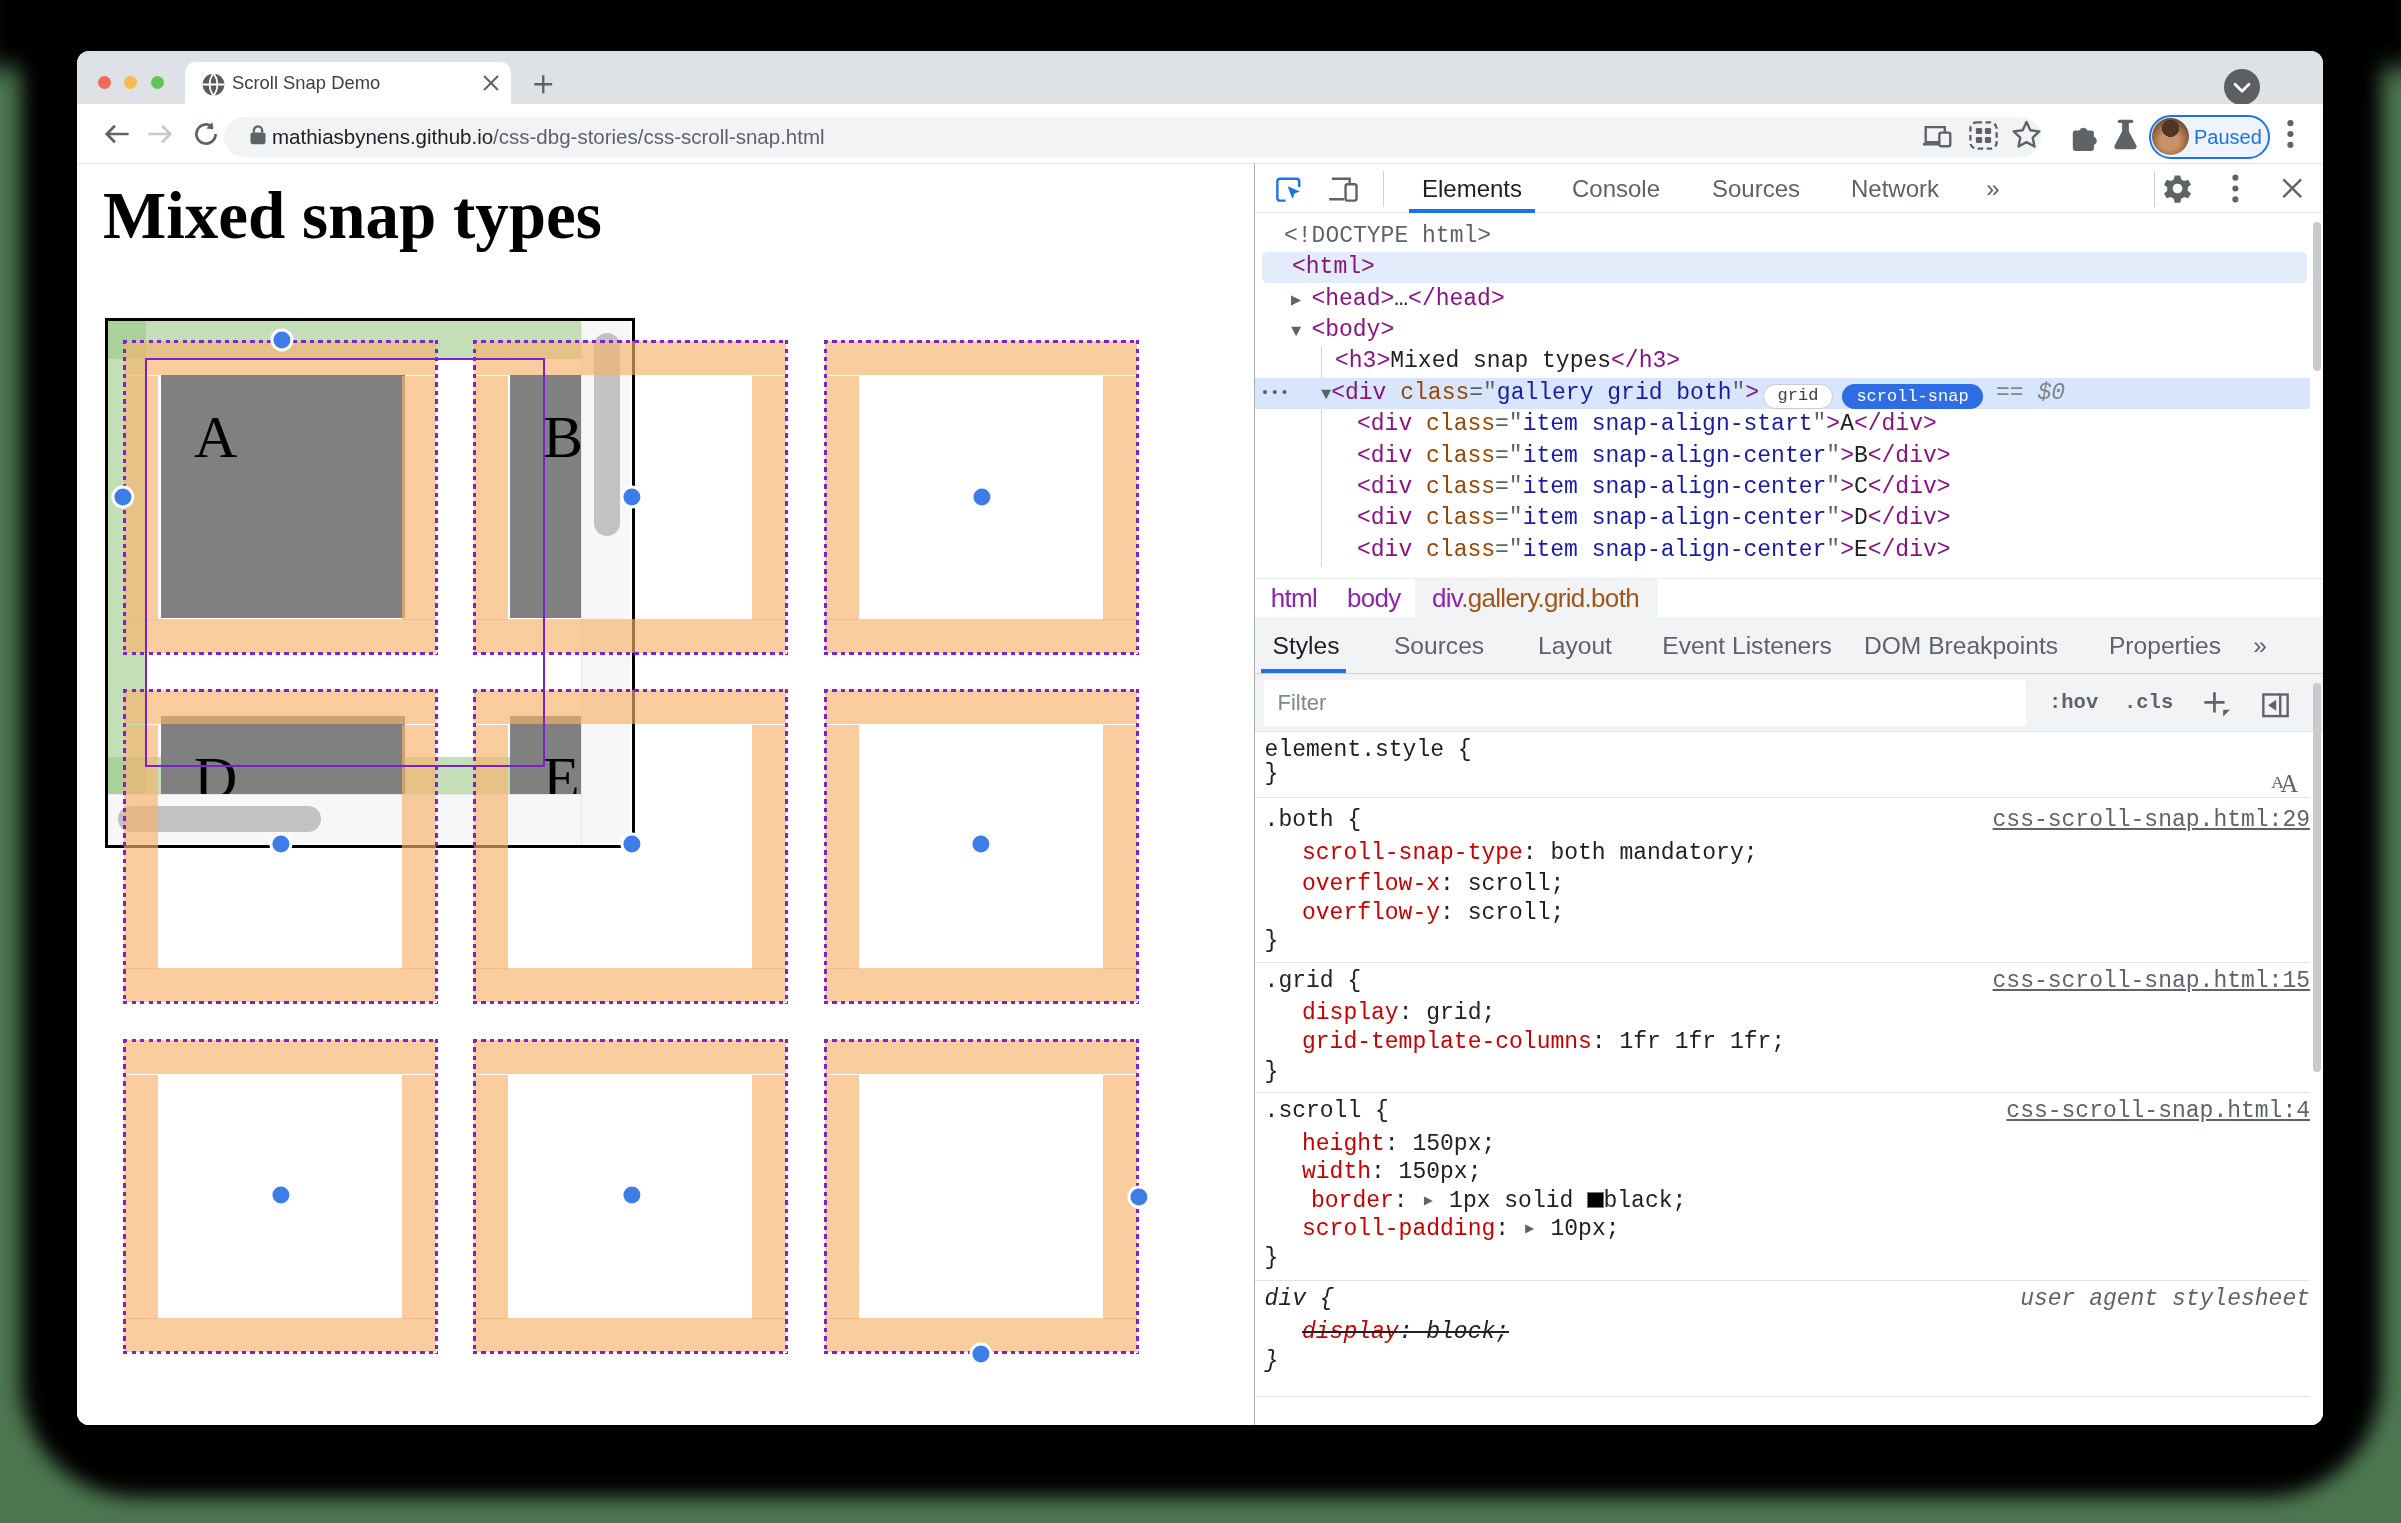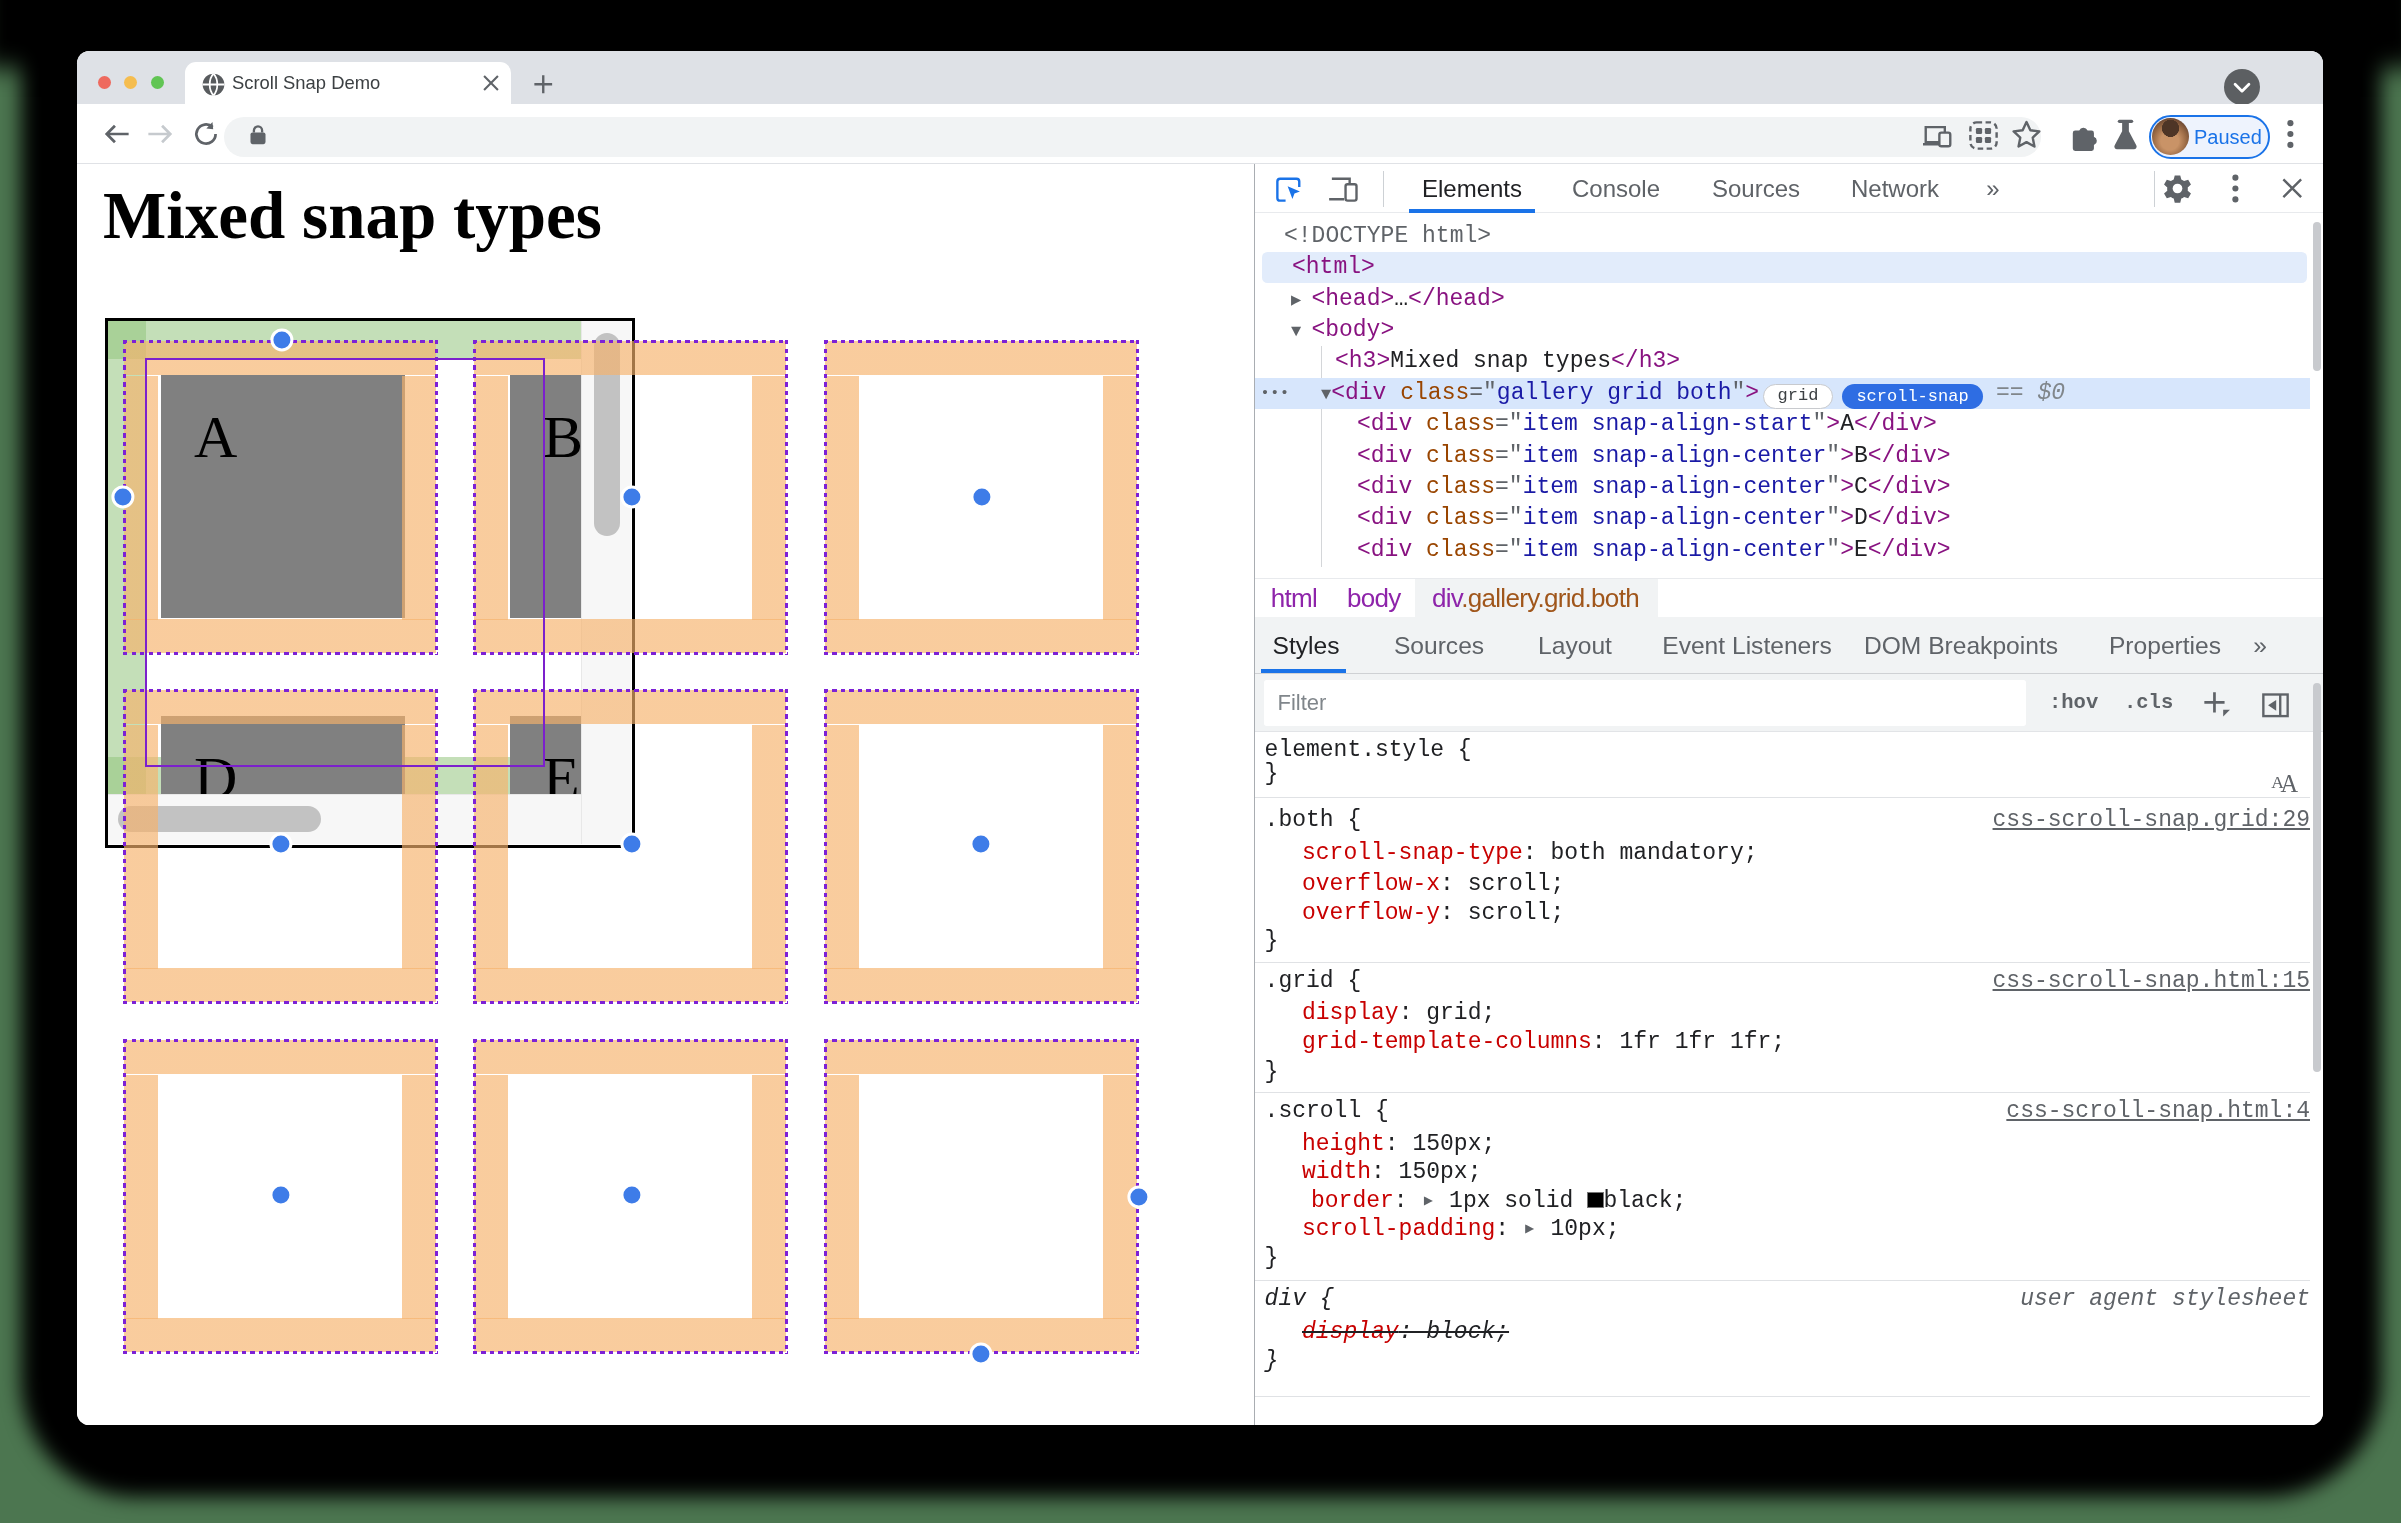--- a/index.html
+++ b/index.html
@@ -78,20 +78,21 @@
   </svg>
   <svg style="left:116px; top:70px;" width="26" height="26" viewBox="0 0 38 38">
     <path d="M33 19 A14 14 0 1 1 28.7 8.9" fill="none" stroke="#5f6368" stroke-width="4"></path>
     <path d="M28.5 1.5 L29.5 12 L19.5 11 Z" fill="#5f6368"></path>
   </svg>
 
   <svg style="left:172px; top:74px;" width="18" height="20.5" viewBox="0 0 26 30">
     <rect x="2" y="11" width="22" height="17" rx="3" fill="#5f6368"></rect>
     <path d="M7 11 V8 a6 6 0 0 1 12 0 V11" fill="none" stroke="#5f6368" stroke-width="3.4"></path>
   </svg>
+  <div class="abs" style="left:195px; top:66px; height:40px; line-height:40px; font-size:20.5px; color:#202124;">mathiasbynens.github.io<span style="color:#5f6368;">/css-dbg-stories/css-scroll-snap.html</span></div>
 
   <svg style="left:1846px; top:72px;" width="30" height="26" viewBox="0 0 44 38">
     <path d="M4 6 h28 v22 h-28 z" fill="none" stroke="#5f6368" stroke-width="3.5"></path>
     <path d="M0 31 h36" stroke="#5f6368" stroke-width="3.5"></path>
     <rect x="24" y="14" width="16" height="20" rx="3" fill="#f1f3f4" stroke="#5f6368" stroke-width="3.5"></rect>
   </svg>
   <svg style="left:1892px; top:70px;" width="29" height="29" viewBox="0 0 42 42">
     <rect x="2" y="2" width="38" height="38" rx="9" fill="none" stroke="#5f6368" stroke-width="3.5" stroke-dasharray="8 5"></rect>
     <rect x="10" y="10" width="9" height="9" rx="2" fill="#5f6368"></rect>
     <rect x="23" y="10" width="9" height="9" rx="2" fill="#5f6368"></rect>
@@ -250,21 +251,21 @@
     </svg>
 
     <div class="s" style="left:9.6px; top:572px;">element.style {</div>
     <div class="s" style="left:9.6px; top:596px;">}</div>
     <svg style="left:1016px; top:604px;" width="30" height="27" viewBox="0 0 44 40">
       <text x="0" y="30" font-family="Liberation Serif" font-size="26" fill="#5f6368">A</text>
       <text x="14" y="36" font-family="Liberation Serif" font-size="36" fill="#5f6368">A</text>
     </svg>
     <div class="abs" style="left:0; top:633px; width:1055px; height:1.4px; background:#e0e2e5;"></div>
     <div class="s" style="left:9.6px; top:642px;">.both {</div>
-    <div class="s link" style="top:642px;">css-scroll-snap.grid:29</div>
+    <div class="s link" style="top:642px;">css-scroll-snap.html:29</div>
     <div class="s" style="left:47px; top:675px;"><span class="prop">scroll-snap-type</span>: both mandatory;</div>
     <div class="s" style="left:47px; top:706px;"><span class="prop">overflow-x</span>: scroll;</div>
     <div class="s" style="left:47px; top:735px;"><span class="prop">overflow-y</span>: scroll;</div>
     <div class="s" style="left:9.6px; top:763px;">}</div>
     <div class="abs" style="left:0; top:798px; width:1055px; height:1.4px; background:#e0e2e5;"></div>
     <div class="s" style="left:9.6px; top:803px;">.grid {</div>
     <div class="s link" style="top:803px;">css-scroll-snap.html:15</div>
     <div class="s" style="left:47px; top:835px;"><span class="prop">display</span>: grid;</div>
     <div class="s" style="left:47px; top:864px;"><span class="prop">grid-template-columns</span>: 1fr 1fr 1fr;</div>
     <div class="s" style="left:9.6px; top:894px;">}</div>

